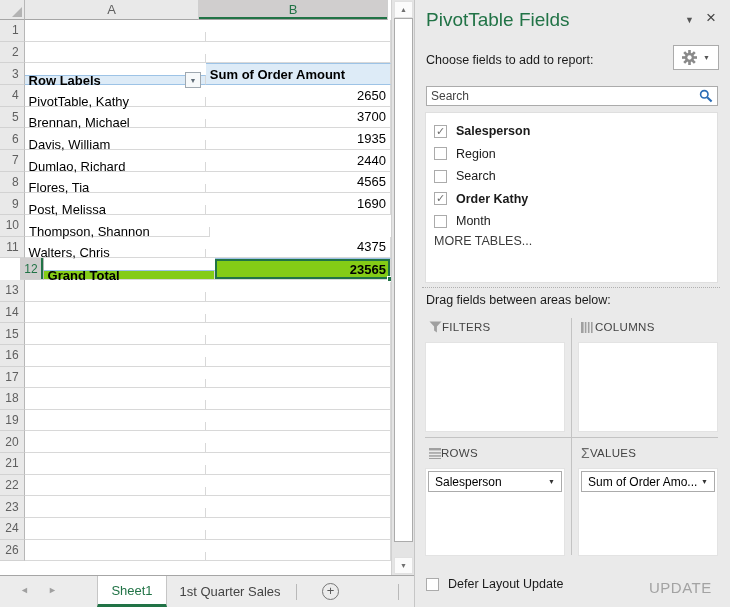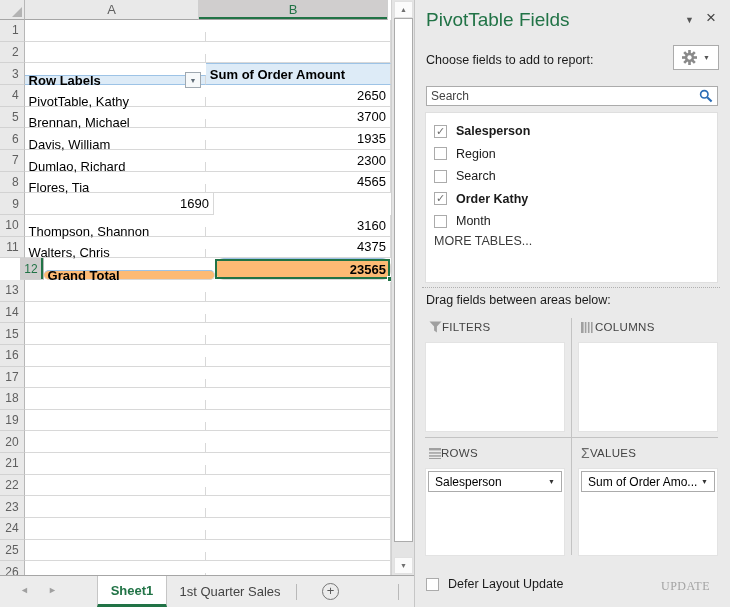--- a/index.html
+++ b/index.html
@@ -15,37 +15,37 @@
   .colh.a { width:174px; }
   .colh.b { width:189px; background:#d0cece; color:#217346; box-shadow:inset 0 -2px 0 #217346; }
   .grow { display:flex; height:21.67px; }
   .rowh { width:25px; background:#e9e9e9; color:#5f5f5f; font-size:12px; display:flex; align-items:center; justify-content:flex-end; padding-right:5px; border-right:1px solid #b7b7b7; border-bottom:1px solid #d2d2d2; }
   .rowh.sel { background:#d0cece; color:#217346; box-shadow:inset -2px 0 0 #217346;margin-left:20px; }
   .cell { border-right:1px solid #d8d8d8; border-bottom:1px solid #d8d8d8; font-size:13px; padding:0 4px; display:flex; align-items:center; color:#000; position:relative; overflow:visible; }
   .cell.ca { width:185px;margin-top:12px; }
   .cell.cb { width:189px; }
   .cell.num { justify-content:flex-end; }
   .cell.phead { background:#ddebf7; font-weight:bold; border-top:1px solid #9dc3e6; border-bottom:1px solid #9dc3e6; }
-  .cell.ptotal { background:#fdba74; font-weight:bold; border-top:1px solid #9dc3e6;border-radius:9px; }
+  .cell.ptotal { background:#84cc16; font-weight:bold; border-top:1px solid #9dc3e6; }
   .filterbtn { margin-left:auto; width:16px; height:16px; background:#f7f9fa; border:1px solid #9fa8b0; display:flex; align-items:center; justify-content:center; font-size:7px; color:#5f6b76; font-weight:normal; }
   .sel-overlay { position:absolute; inset:0; border:2px solid #217346; pointer-events:none; z-index:3; }
   .fill-handle { position:absolute; right:-3px; bottom:-3px; width:6px; height:6px; background:#217346; border:1px solid #fff; z-index:4; }
 
   
   #vscroll { position:absolute; left:391px; top:0; width:23px; height:575px; background:#e4e4e4; border-left:1px solid #d0d0d0; }
   .sb-btn { position:absolute; left:2px; width:19px; height:17px; background:#fbfbfb; border:1px solid #e1e1e1; display:flex; align-items:center; justify-content:center; font-size:7px; color:#6f6f6f; }
   .sb-up { top:1px; } .sb-down { bottom:1px; }
   .sb-thumb { position:absolute; left:2px; top:18px; width:19px; height:524px; background:#ffffff; border:1px solid #ababab; }
 
   
   #tabbar { position:absolute; left:0; top:575px; width:414px; height:32px; background:#ececec; border-top:1px solid #a6a6a6; }
   .navarrow { position:absolute; top:9px; font-size:9px; color:#a0a0a0; }
   .nav-left { left:20px; } .nav-right { left:48px; }
   .sheettab { position:absolute; top:0; height:31px; display:flex; align-items:center; justify-content:center; font-size:13px; }
-  .tab-active { left:97px; width:70px; background:#fff; color:#217346; font-weight:bold; border-left:1px solid #c6c6c6; border-right:1px solid #c6c6c6; border-bottom:3px solid #217346; }
+  .tab-active { left:97px; width:70px; background:#fff; color:#217346; font-weight:normal; border-left:1px solid #c6c6c6; border-right:1px solid #c6c6c6; border-bottom:3px solid #217346; }
   .tab-inactive { left:168px; width:124px; color:#444; }
   .tab-sep { position:absolute; top:8px; width:1px; height:16px; background:#b9b9b9; }
   .sep1 { left:296px; } .sep2 { left:398px; }
   .addsheet { position:absolute; left:322px; top:7px; width:17px; height:17px; border:1px solid #767676; border-radius:50%; color:#565656; font-size:13px; line-height:14px; text-align:center; }
 
   
   #pane { position:absolute; left:414px; top:0; width:316px; height:607px; background:#eaeaea; border-left:1px solid #c6c6c6; }
   .pane-title { position:absolute; left:11px; top:9px; font-size:19px; color:#217346; }
   .pane-chevron { position:absolute; left:270px; top:15px; font-size:9px; color:#555; }
   .pane-close { position:absolute; left:291px; top:8px; font-size:17px; color:#444; }
@@ -70,21 +70,21 @@
   .sigma { font-size:14px; color:#6a6a6a; }
   .dropzone { position:absolute; background:#fff; border:1px solid #e3e3e3; }
   .dz-filters { left:10px; top:342px; width:140px; height:90px; }
   .dz-columns { left:163px; top:342px; width:140px; height:90px; }
   .dz-rows { left:10px; top:468px; width:140px; height:88px; }
   .dz-values { left:163px; top:468px; width:140px; height:88px; }
   .pill { position:absolute; left:2px; top:2px; right:2px; height:21px; background:#fff; border:1px solid #ababab; display:flex; align-items:center; padding:0 6px; font-size:12px; color:#000; }
   .pill .dd { margin-left:auto; font-size:7px; color:#333; }
   .defer-row { position:absolute; left:11px; top:577px; display:flex; align-items:center; }
   .defer-row .dlabel { margin-left:9px; font-size:12.5px; color:#1a1a1a; }
-  .update-btn { position:absolute; left:246px; top:579px; font-size:12px; color:#a3a3a3; letter-spacing:.5px;font-family:Liberation Serif, serif; }
+  .update-btn { position:absolute; left:234px; top:579px; font-size:15px; color:#a3a3a3; letter-spacing:.5px; }
   svg { display:block; }
 </style>
 </head>
 <body>
 
 <div id="app">
 
   <div id="grid">
     <div class="colhdr-row">
       <div class="corner">
@@ -120,35 +120,35 @@
           <div class="cell cb num">3700</div>
         </div>
         <div class="grow">
           <div class="rowh">6</div>
           <div class="cell ca">Davis, William</div>
           <div class="cell cb num">1935</div>
         </div>
         <div class="grow">
           <div class="rowh">7</div>
           <div class="cell ca">Dumlao, Richard</div>
-          <div class="cell cb num">2300</div>
+          <div class="cell cb num">2440</div>
         </div>
         <div class="grow">
           <div class="rowh">8</div>
           <div class="cell ca">Flores, Tia</div>
           <div class="cell cb num">4565</div>
         </div>
         <div class="grow">
           <div class="rowh">9</div>
+          <div class="cell ca">Post, Melissa</div>
           <div class="cell cb num">1690</div>
         </div>
         <div class="grow">
           <div class="rowh">10</div>
           <div class="cell ca">Thompson, Shannon</div>
-          <div class="cell cb num">3160</div>
         </div>
         <div class="grow">
           <div class="rowh">11</div>
           <div class="cell ca">Walters, Chris</div>
           <div class="cell cb num">4375</div>
         </div>
         <div class="grow">
           <div class="rowh sel">12</div>
           <div class="cell ca ptotal">Grand Total</div>
           <div class="cell cb ptotal num">23565<div class="sel-overlay"></div><div class="fill-handle"></div></div>
@@ -203,25 +203,20 @@
           <div class="cell ca"></div>
           <div class="cell cb"></div>
         </div>
         <div class="grow">
           <div class="rowh">23</div>
           <div class="cell ca"></div>
           <div class="cell cb"></div>
         </div>
         <div class="grow">
           <div class="rowh">24</div>
-          <div class="cell ca"></div>
-          <div class="cell cb"></div>
-        </div>
-        <div class="grow">
-          <div class="rowh">25</div>
           <div class="cell ca"></div>
           <div class="cell cb"></div>
         </div>
         <div class="grow">
           <div class="rowh">26</div>
           <div class="cell ca"></div>
           <div class="cell cb"></div>
         </div>
       </div>
   </div>

